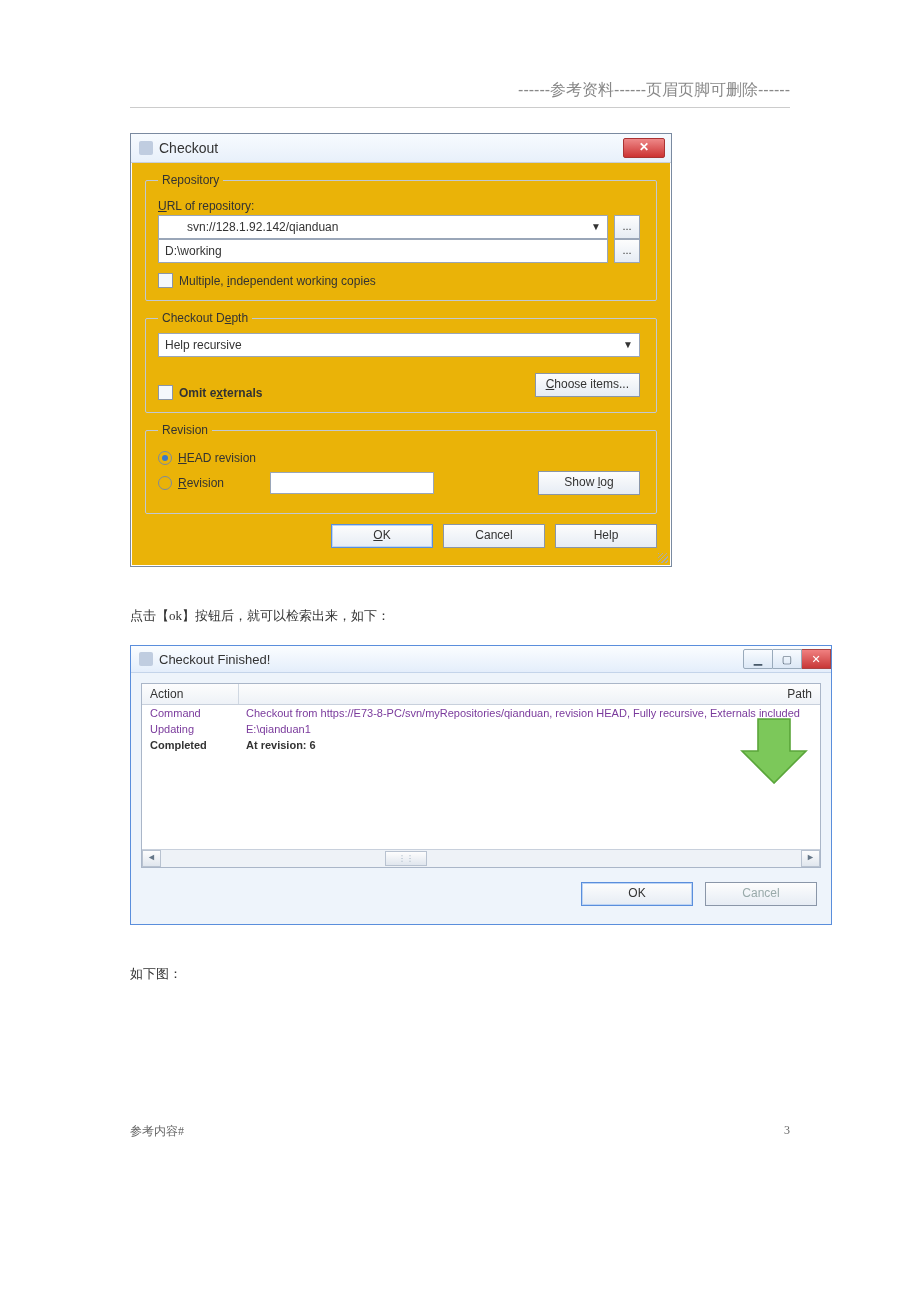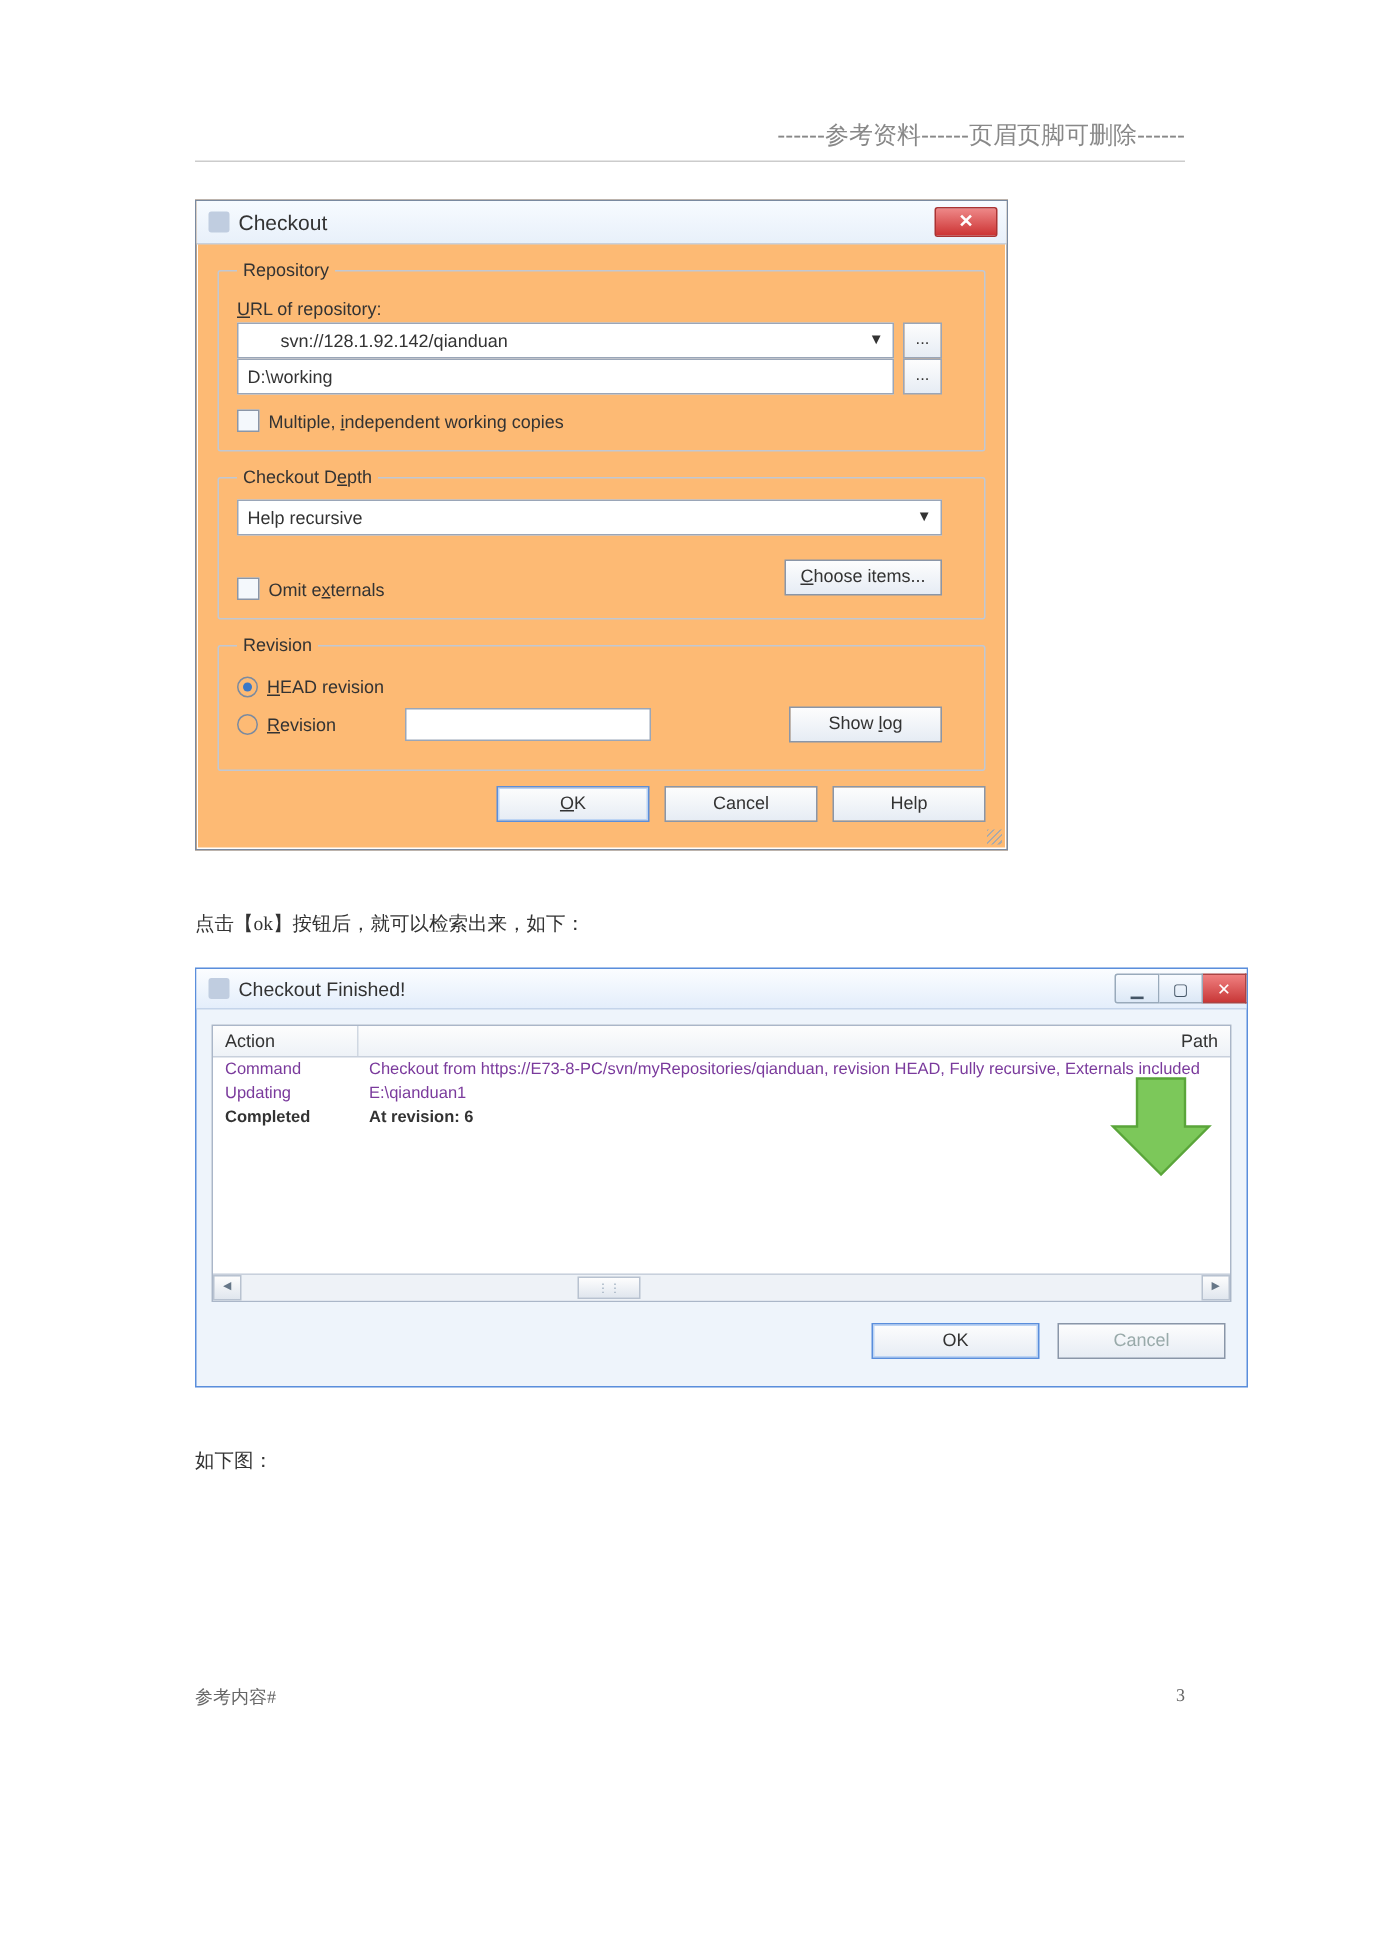--- a/index.html
+++ b/index.html
@@ -17,21 +17,21 @@
   .header {
     text-align: right;
     font-size: 16px;
     color: #888;
     border-bottom: 1px solid #ccc;
     padding-bottom: 6px;
     margin-bottom: 25px;
   }
   .dialog {
     border: 1px solid #7a8aa0;
-    background: #fdba74;
+    background: #eab308;
     width: 540px;
     position: relative;
     box-shadow: 0 0 0 1px #fff inset;
   }
   .titlebar {
     display: flex;
     align-items: center;
     justify-content: space-between;
     padding: 4px 6px 4px 8px;
     font-size: 14px;
@@ -49,21 +49,21 @@
     color:#fff;
     font-weight:bold;
     text-align:center;
     line-height:16px;
     font-size:12px;
   }
   .body { padding: 10px 14px; }
   fieldset.group {
     border:1px solid #c0c8d4;
     border-radius:2px;
-    padding: 8px 28px 12px 12px;
+    padding: 8px 16px 12px 12px;
     margin: 0 0 10px 0;
   }
   fieldset.group legend { padding:0 4px; font-size:12px; color:#333; }
   .label { font-size:12px; margin: 4px 0 2px 0; }
   .underline { text-decoration: underline; }
   .row { display:flex; align-items:center; gap:6px; }
   .combo, .textbox {
     flex:1;
     border:1px solid #9aa6b8;
     background:#fff;
@@ -221,21 +221,21 @@
 
       <fieldset class="group">
         <legend>Checkout D<span class="underline">e</span>pth</legend>
         <div class="row">
           <div class="combo">
             <span>Help recursive</span>
             <span class="caret">▼</span>
           </div>
         </div>
         <div class="row" style="justify-content:space-between; margin-top:12px;">
-          <div class="checkbox-row" style="margin-top:16px;">
+          <div class="checkbox-row" style="margin-top:16px;font-weight:bold;">
             <span class="cb"></span>
             <span>Omit e<span class="underline">x</span>ternals</span>
           </div>
           <div class="button"><span class="underline">C</span>hoose items...</div>
         </div>
       </fieldset>
 
       <fieldset class="group">
         <legend>Revision</legend>
         <div class="radio-row">

